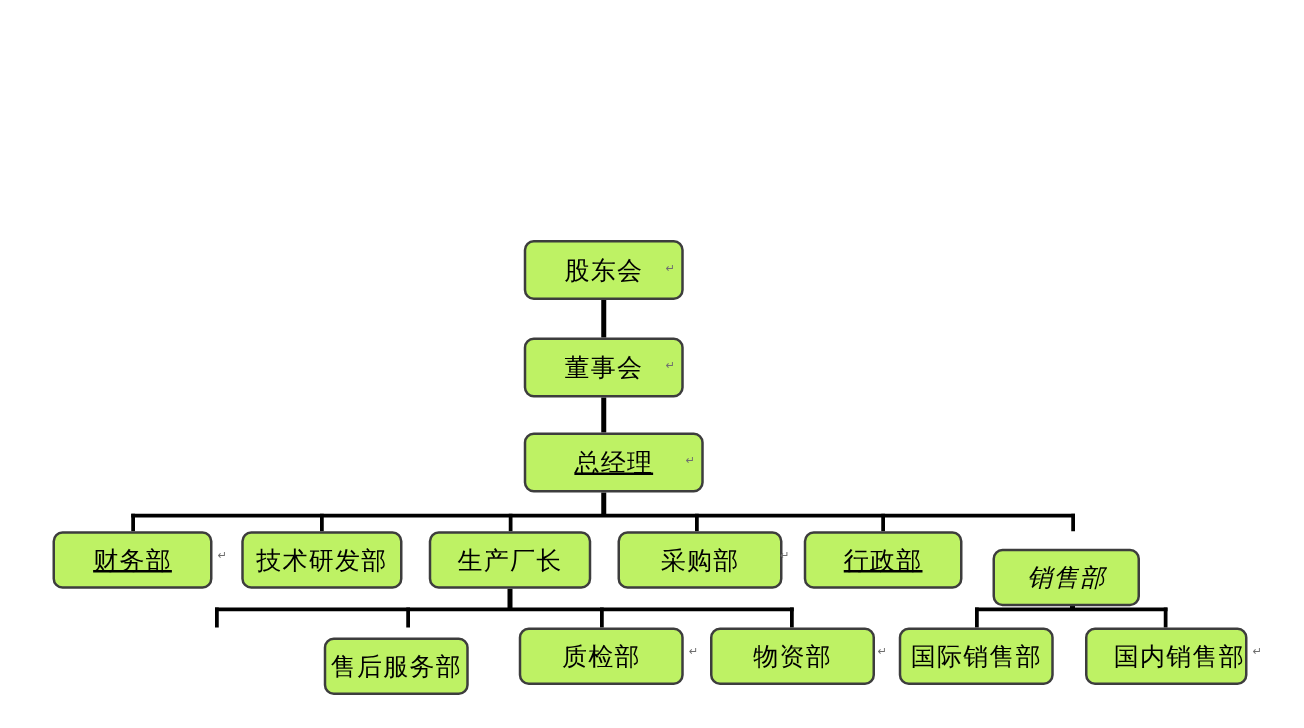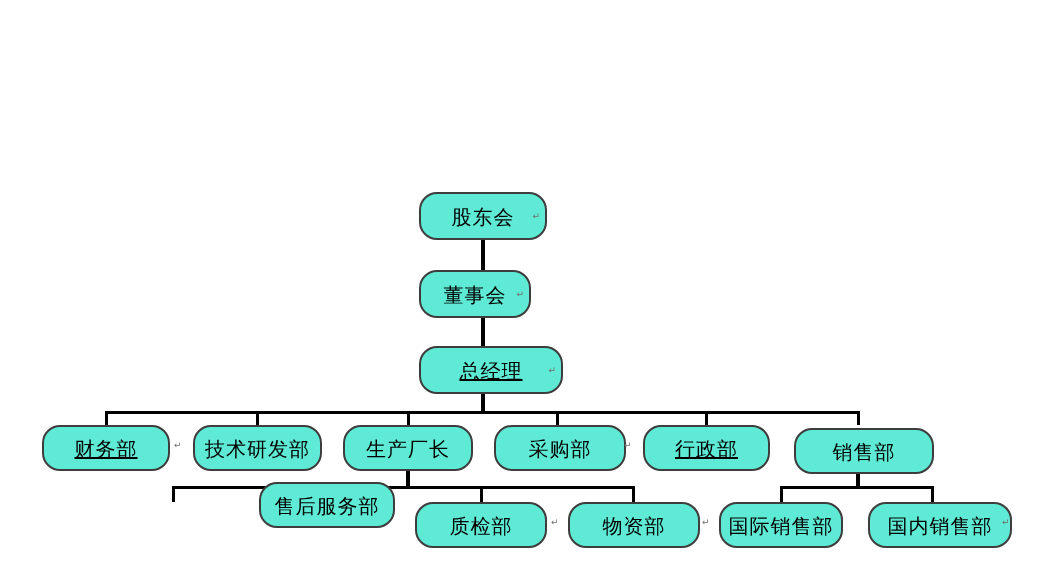--- a/index.html
+++ b/index.html
@@ -42,50 +42,50 @@
     font-size: 28px;
     letter-spacing: 10px;
     line-height: 40px;
     white-space: pre;
   }
 
   
   .node {
     position: absolute;
     box-sizing: border-box;
-    background: #5eead4;
+    background: #bef264;
     border: 2px solid #3d3d3d;
-    border-radius: 18px;
+    border-radius: 8px;
     display: flex;
     align-items: center;
     justify-content: center;
     font-size: 20px;
     letter-spacing: 1px;
     line-height: 1;
   }
   .node-label { position: relative; top: 1px; }
 
   
   .n-shareholders { left: 419px; top: 192px; width: 128px; height: 48px; }
-  .n-board        { left: 419px; top: 270px; width: 112px; height: 48px; }
+  .n-board        { left: 419px; top: 270px; width: 128px; height: 48px; }
   .n-gm           { left: 419px; top: 346px; width: 144px; height: 48px; text-decoration: underline; }
 
   .n-finance      { left:  42px; top: 425px; width: 128px; height: 46px; text-decoration: underline; }
   .n-rd           { left: 193px; top: 425px; width: 129px; height: 46px; }
   .n-plant        { left: 343px; top: 425px; width: 130px; height: 46px; justify-content: center; }
   .n-purchasing   { left: 494px; top: 425px; width: 132px; height: 46px; }
   .n-admin        { left: 643px; top: 425px; width: 127px; height: 46px; text-decoration: underline; }
-  .n-sales        { left: 794px; top: 428px; width: 140px; height: 46px; }
+  .n-sales        { left: 794px; top: 439px; width: 118px; height: 46px; font-style: italic; }
 
   .n-production   { left: 113px; top: 502px; width: 120px; height: 46px; }
-  .n-aftersales   { left: 259px; top: 482px; width: 136px; height: 46px; }
+  .n-aftersales   { left: 259px; top: 510px; width: 116px; height: 46px; }
   .n-qc           { left: 415px; top: 502px; width: 132px; height: 46px; }
   .n-materials    { left: 568px; top: 502px; width: 132px; height: 46px; }
   .n-intl         { left: 719px; top: 502px; width: 124px; height: 46px; }
-  .n-domestic     { left: 868px; top: 502px; width: 144px; height: 46px; }
+  .n-domestic     { left: 868px; top: 502px; width: 130px; height: 46px; justify-content: flex-end; }
 
   
   .line {
     position: absolute;
     background: #000000;
   }
   .l-v1      { left: 481px; top: 240px; width: 4px; height: 30px; }
   .l-v2      { left: 481px; top: 318px; width: 4px; height: 28px; }
   .l-v3      { left: 481px; top: 394px; width: 4px; height: 19px; }
   .l-h1      { left: 105px; top: 411px; width: 755px; height: 3px; }

